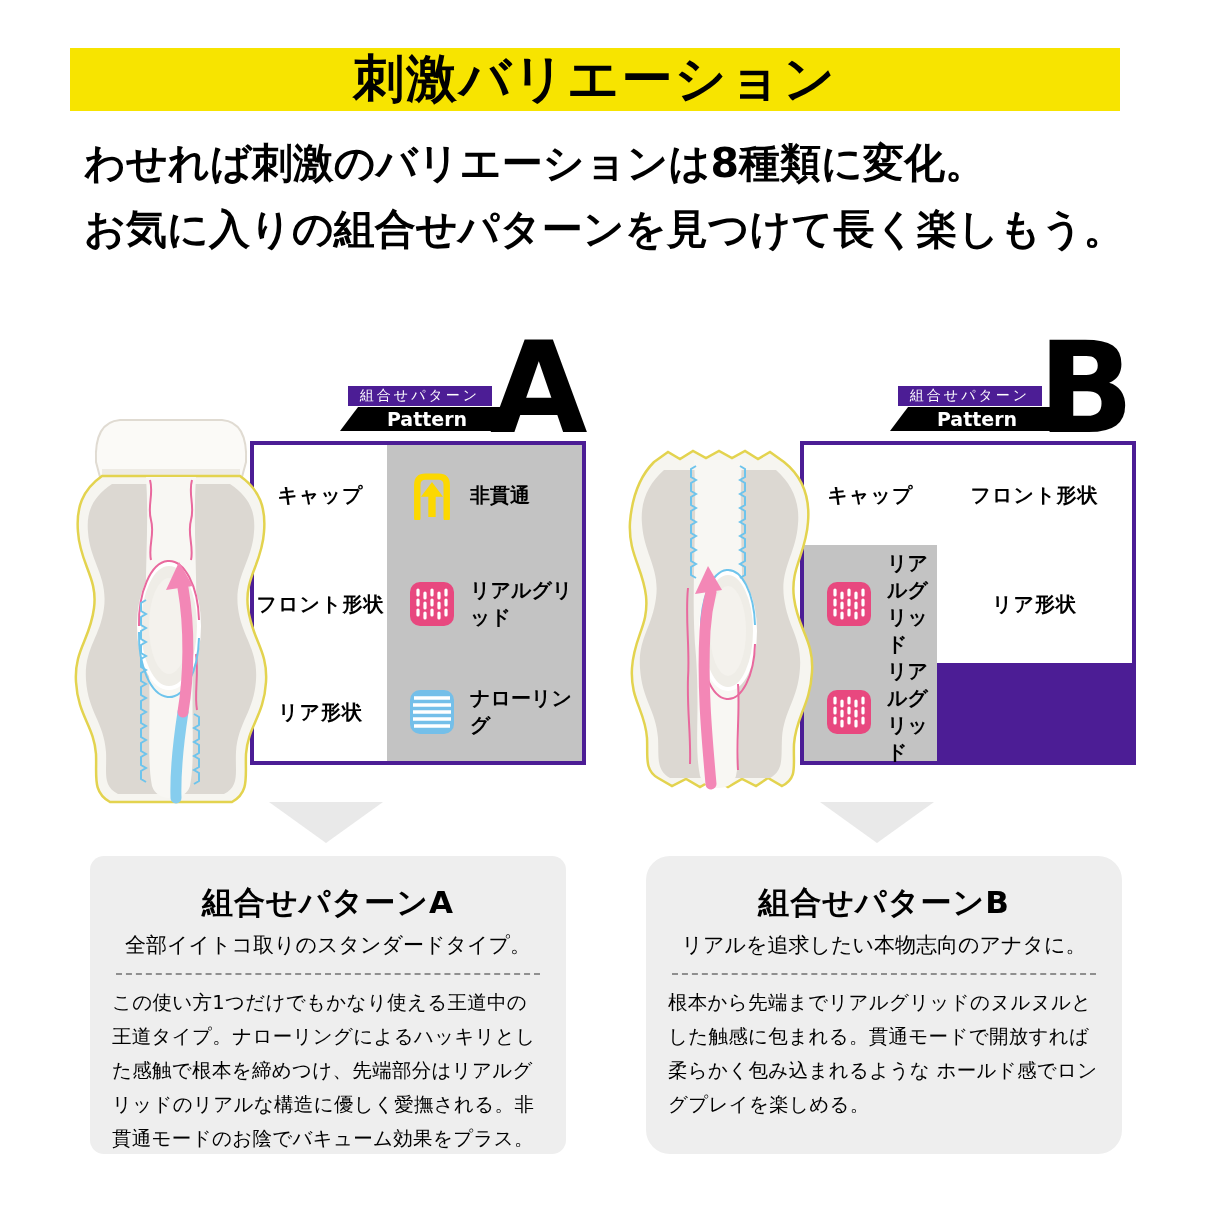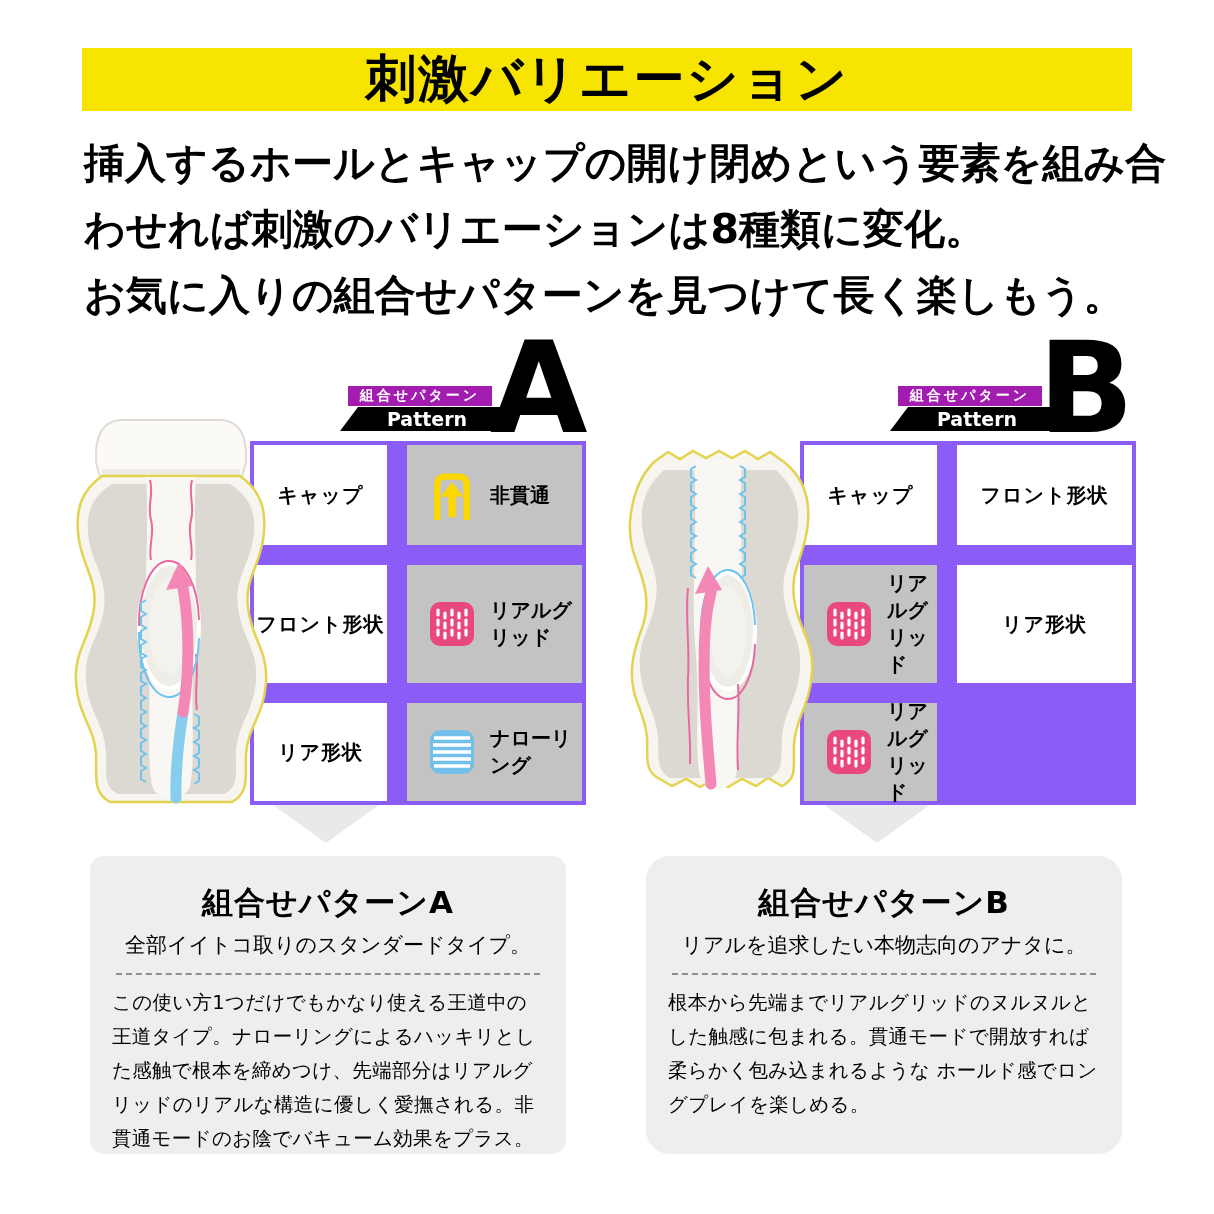--- a/index.html
+++ b/index.html
@@ -2,35 +2,35 @@
 <html><head>
 <meta charset="utf-8">
 <style>
   html,body{margin:0;padding:0;}
   body{
     width:1214px;height:1214px;background:#ffffff;position:relative;overflow:hidden;
     font-family:"DejaVu Sans","Liberation Sans",sans-serif;color:#000;
   }
   .abs{position:absolute;}
   
-  .title-bar{left:82px;top:48px;width:1050px;height:63px;background:#f7e400;
+  .title-bar{left:70px;top:48px;width:1050px;height:63px;background:#f7e400;
     display:flex;align-items:center;justify-content:center;}
   .title-text{font-size:51px;font-weight:bold;letter-spacing:2px;}
   
   .intro{left:84px;top:130px;font-size:41px;font-weight:600;line-height:66px;white-space:nowrap;}
   
-  .ph-strip{height:20px;background:#a21caf;color:#fff;font-size:14px;font-weight:bold;
+  .ph-strip{height:20px;background:#4c1d95;color:#fff;font-size:14px;font-weight:normal;
     display:flex;align-items:center;justify-content:center;letter-spacing:3px;}
   .ph-para{height:24px;background:#000;color:#fff;font-size:19px;font-weight:bold;
     display:flex;align-items:center;justify-content:center;
     clip-path:polygon(11% 0,100% 0,100% 100%,0 100%);padding-left:10px;}
   .ph-letter{font-size:126px;font-weight:bold;line-height:98px;}
   
-  .spec-table{width:328px;background:#8b5cf6;padding:4px;display:grid;
-    grid-template-columns:133px 1fr;grid-template-rows:100px 118px 98px;gap:20px;z-index:1;}
+  .spec-table{width:328px;background:#4c1d95;padding:4px;display:grid;
+    grid-template-columns:133px 1fr;grid-template-rows:100px 118px 98px;gap:0;z-index:1;}
   .cell{display:flex;align-items:center;}
   .cell-label{background:#ffffff;justify-content:center;font-size:20px;font-weight:bold;letter-spacing:1px;}
   .cell-value{background:#c3c3c3;gap:15px;padding-left:22px;font-size:20px;font-weight:bold;}
   .spec-icon{flex:0 0 auto;display:block;}
   .product{z-index:2;}
   
   .down-triangle{width:0;height:0;border-left:57px solid transparent;
     border-right:57px solid transparent;border-top:41px solid #e9e9e9;}
   
   .desc-box{top:856px;width:476px;height:298px;background:#eeeeee;border-radius:24px;}
@@ -40,21 +40,20 @@
   .box-body{margin:0 22px;font-size:19.5px;line-height:34px;letter-spacing:0.3px;text-align:left;}
 </style>
 </head>
 <body>
 
 <div class="abs title-bar">
   <span class="title-text">刺激バリエーション</span>
 </div>
 
 <div class="abs intro">
-  <div>挿入するホールとキャップの開け閉めという要素を組み合</div>
   <div>わせれば刺激のバリエーションは8種類に変化。</div>
   <div>お気に入りの組合せパターンを見つけて長く楽しもう。</div>
 </div>
 
 <div class="abs ph-strip" style="left:348px;top:386px;width:144px;">組合せパターン</div>
 <div class="abs ph-para" style="left:340px;top:407px;width:154px;">Pattern</div>
 <div class="abs ph-letter" style="left:490px;top:340px;">A</div>
 
 <div class="abs ph-strip" style="left:898px;top:386px;width:144px;">組合せパターン</div>
 <div class="abs ph-para" style="left:890px;top:407px;width:154px;">Pattern</div>

